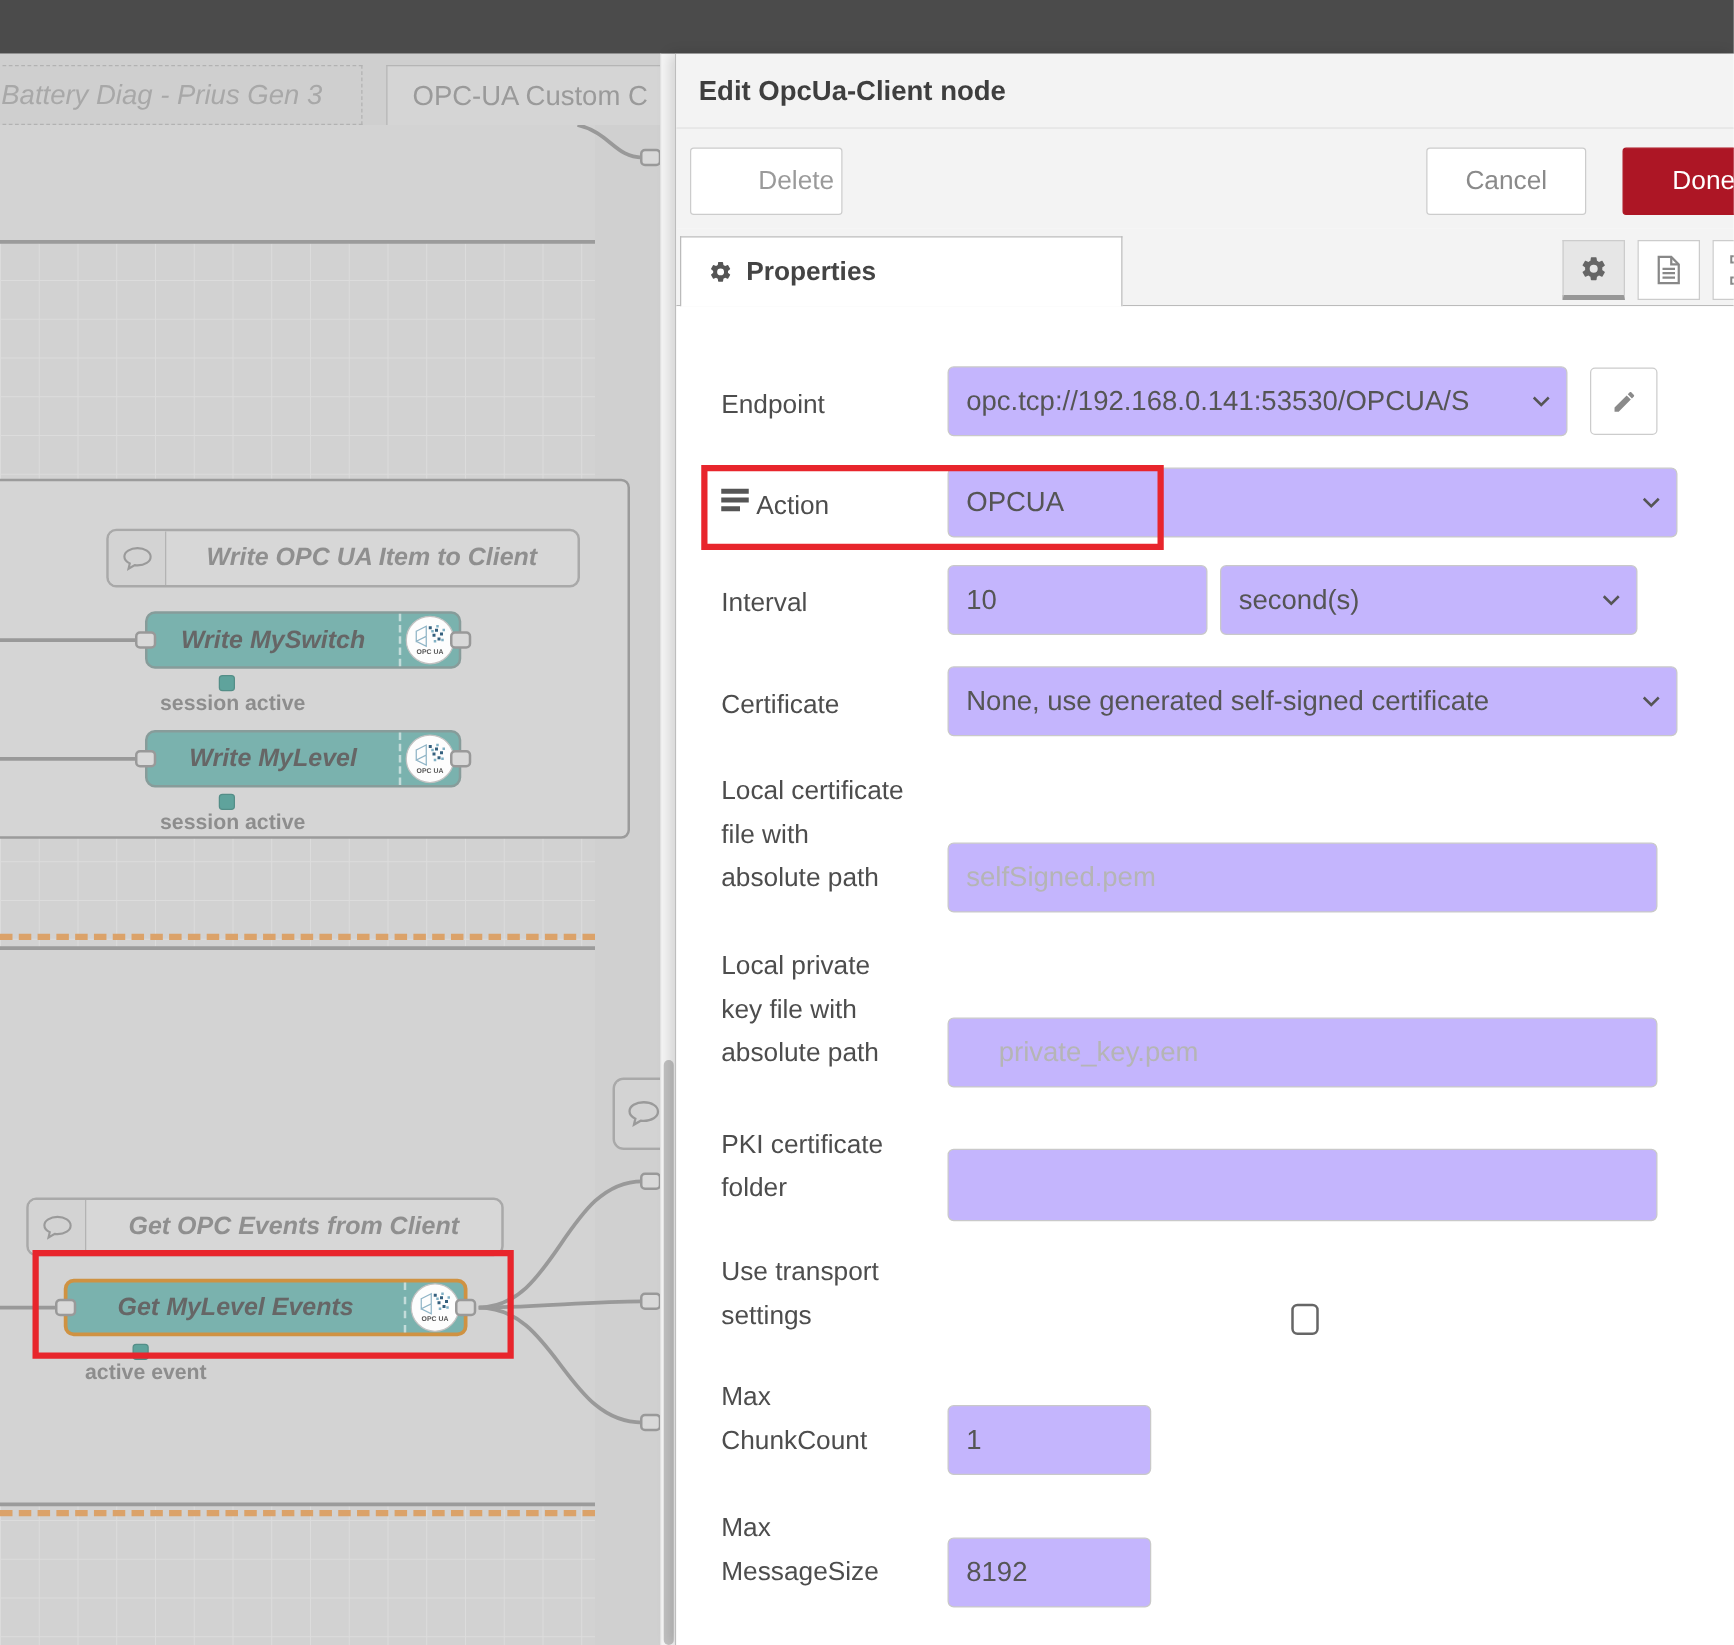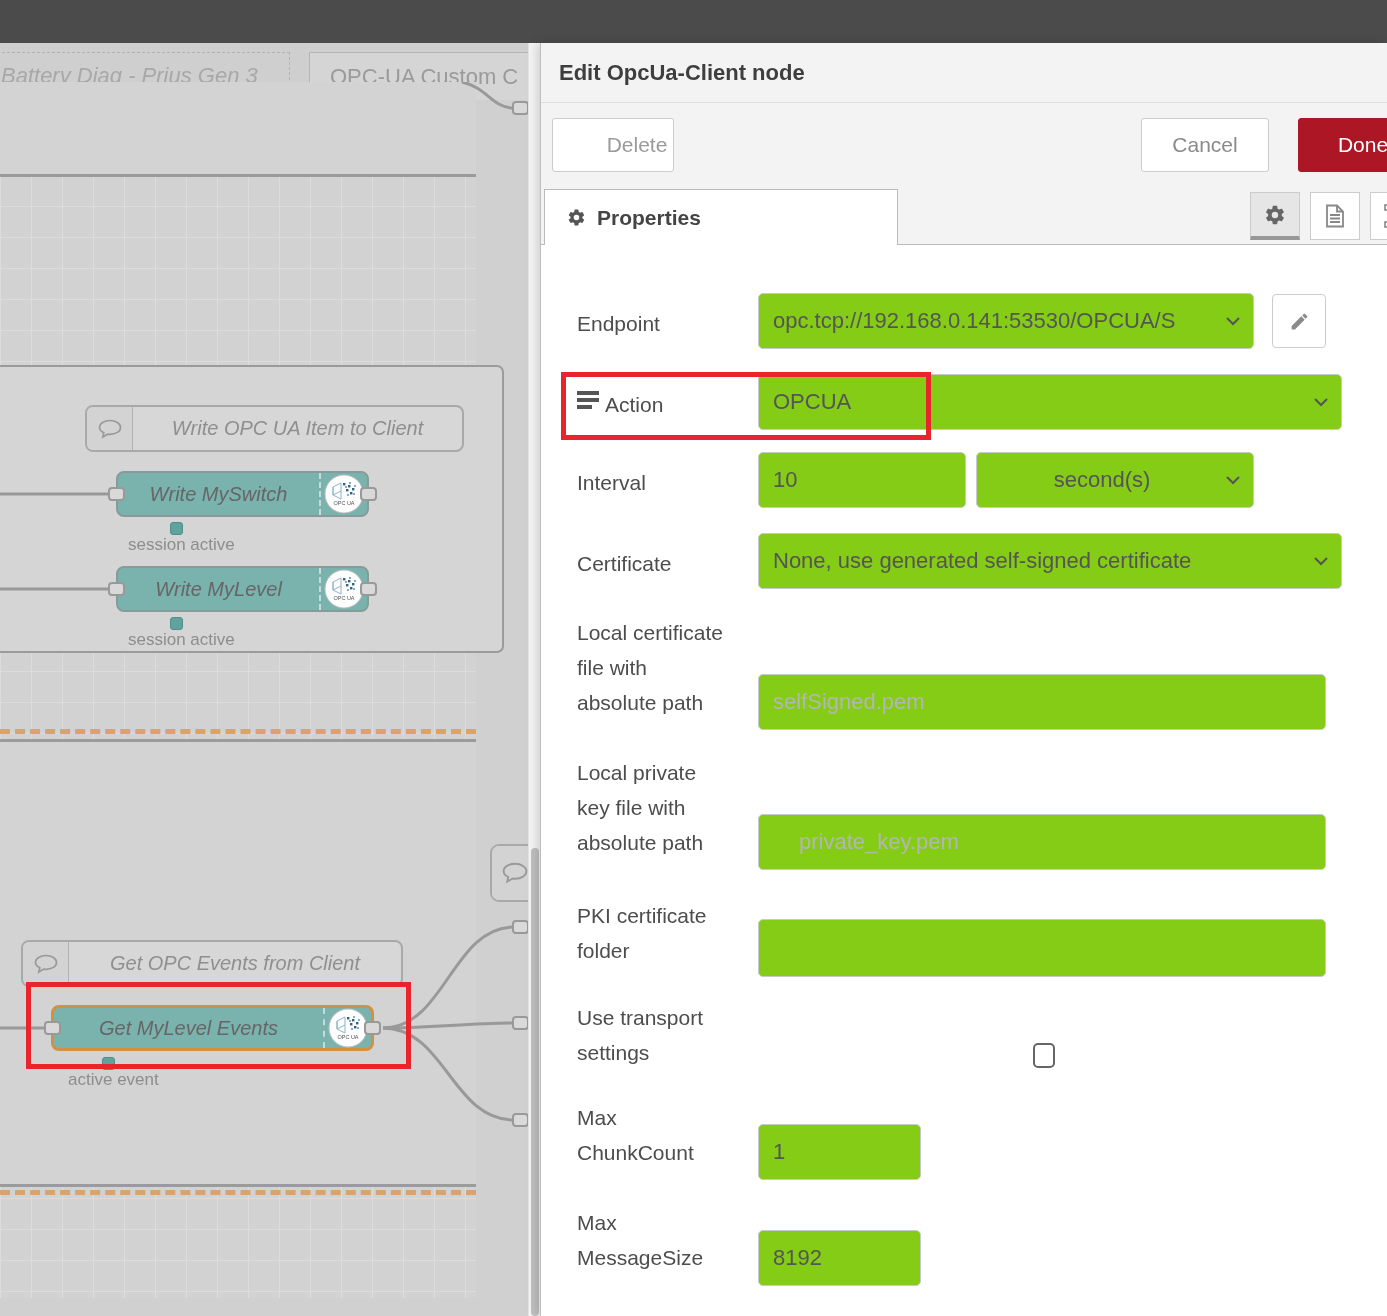--- a/index.html
+++ b/index.html
@@ -13,25 +13,25 @@
   .canvas { position:absolute; left:0; top:43px; width:528px; height:1273px;
             background:#d0d0d0; overflow:hidden; }
   .tabbar { position:absolute; left:0; top:0; width:100%; height:57px; background:#cfcfcf; }
   .tab { position:absolute; top:9px; height:48px; font-size:22px; display:flex; align-items:center;
          white-space:nowrap; overflow:hidden; }
   .tab-inactive { left:-8px; width:298px; border:1px dashed #b2b2b2; color:#a8a8a8;
                   font-style:italic; padding-left:8px; }
   .tab-active { left:309px; width:240px; background:#d5d5d5; border:1px solid #b5b5b5;
                 border-bottom:none; color:#9a9a9a; padding-left:20px; }
 
-  .workspace { position:absolute; left:0; top:39px; width:476px; height:1216px;
+  .workspace { position:absolute; left:0; top:57px; width:476px; height:1216px;
                background:#d2d2d2;
                background-image:linear-gradient(to right,#dcdcdc 1px,transparent 1px),
                                 linear-gradient(to bottom,#dcdcdc 1px,transparent 1px);
-               background-size:31px 31px; }
+               background-size:31px 31px;font-weight:bold; }
   .band { position:absolute; left:0; width:100%; background:#d3d3d3; }
   .band1 { top:0; height:95px; border-bottom:3px solid #9b9b9b; }
   .band2 { top:657px; height:448px; border-top:3px solid #9b9b9b; border-bottom:3px solid #9b9b9b; }
   .dashline { position:absolute; left:0; width:100%; height:0; border-top:5px dashed #dba269; }
 
   .group { position:absolute; left:-12px; top:283px; width:516px; height:288px;
            background:#d5d5d5; border:2px solid #9b9b9b; border-radius:7px; }
 
   .wires { position:absolute; left:0; top:0; width:528px; height:1216px; pointer-events:none; }
 
@@ -87,21 +87,21 @@
   .prop-tab svg { margin-right:11px; }
   .icon-btn { position:absolute; top:9px; width:50px; height:48px; background:#fff;
               border:1px solid #ccc; display:flex; align-items:center; justify-content:center; }
   .icon-btn.selected { background:#e6e6e6; border-bottom:4px solid #979797; }
 
   .tray-form { position:relative; background:#fff; height:1071px; }
   .frow { position:absolute; left:0; width:100%; }
   .fl { position:absolute; left:36px; font-size:21px; color:#4d4d4d; line-height:35px;
         white-space:pre-line; }
   .fl.mid { top:13px; }
-  .inp, .sel { position:absolute; height:56px; background:#84cc16; border:1px solid #c9c9c9;
+  .inp, .sel { position:absolute; height:56px; background:#c4b5fd; border:1px solid #c9c9c9;
                border-radius:5px; font-size:22px; color:#555; }
   .inp { padding:0 14px; font-family:inherit; width:568px; left:217px; }
   .inp::placeholder { color:#b5b5b5; }
   .sel { left:217px; display:flex; align-items:center; padding:0 40px 0 14px;
          overflow:hidden; white-space:nowrap; }
   .chev { position:absolute; right:12px; top:50%; margin-top:-5px; }
   .sq-btn { position:absolute; width:54px; height:54px; top:1px; background:#fff;
             border:1px solid #ccc; border-radius:4px; display:flex; align-items:center;
             justify-content:center; }
   .tasks-icon { position:absolute; left:36px; top:17px; width:22px; }
@@ -343,21 +343,21 @@
         <span>OPCUA</span>
         <svg class="chev" width="16" height="10" viewBox="0 0 16 10">
             <path d="M2 2l6 6 6-6" fill="none" stroke="#555" stroke-width="2"></path>
           </svg>
       </div>
     </div>
 
     <div class="frow" style="top:207px;">
       <span class="fl mid">Interval</span>
       <input class="inp" style="width: 208px;" value="10">
-      <div class="sel" style="left:435px; width:278px;justify-content:center;">
+      <div class="sel" style="left:435px; width:334px;">
         <span>second(s)</span>
         <svg class="chev" width="16" height="10" viewBox="0 0 16 10">
             <path d="M2 2l6 6 6-6" fill="none" stroke="#555" stroke-width="2"></path>
           </svg>
       </div>
     </div>
 
     <div class="frow" style="top:288px;">
       <span class="fl mid">Certificate</span>
       <div class="sel" style="width:584px;">

